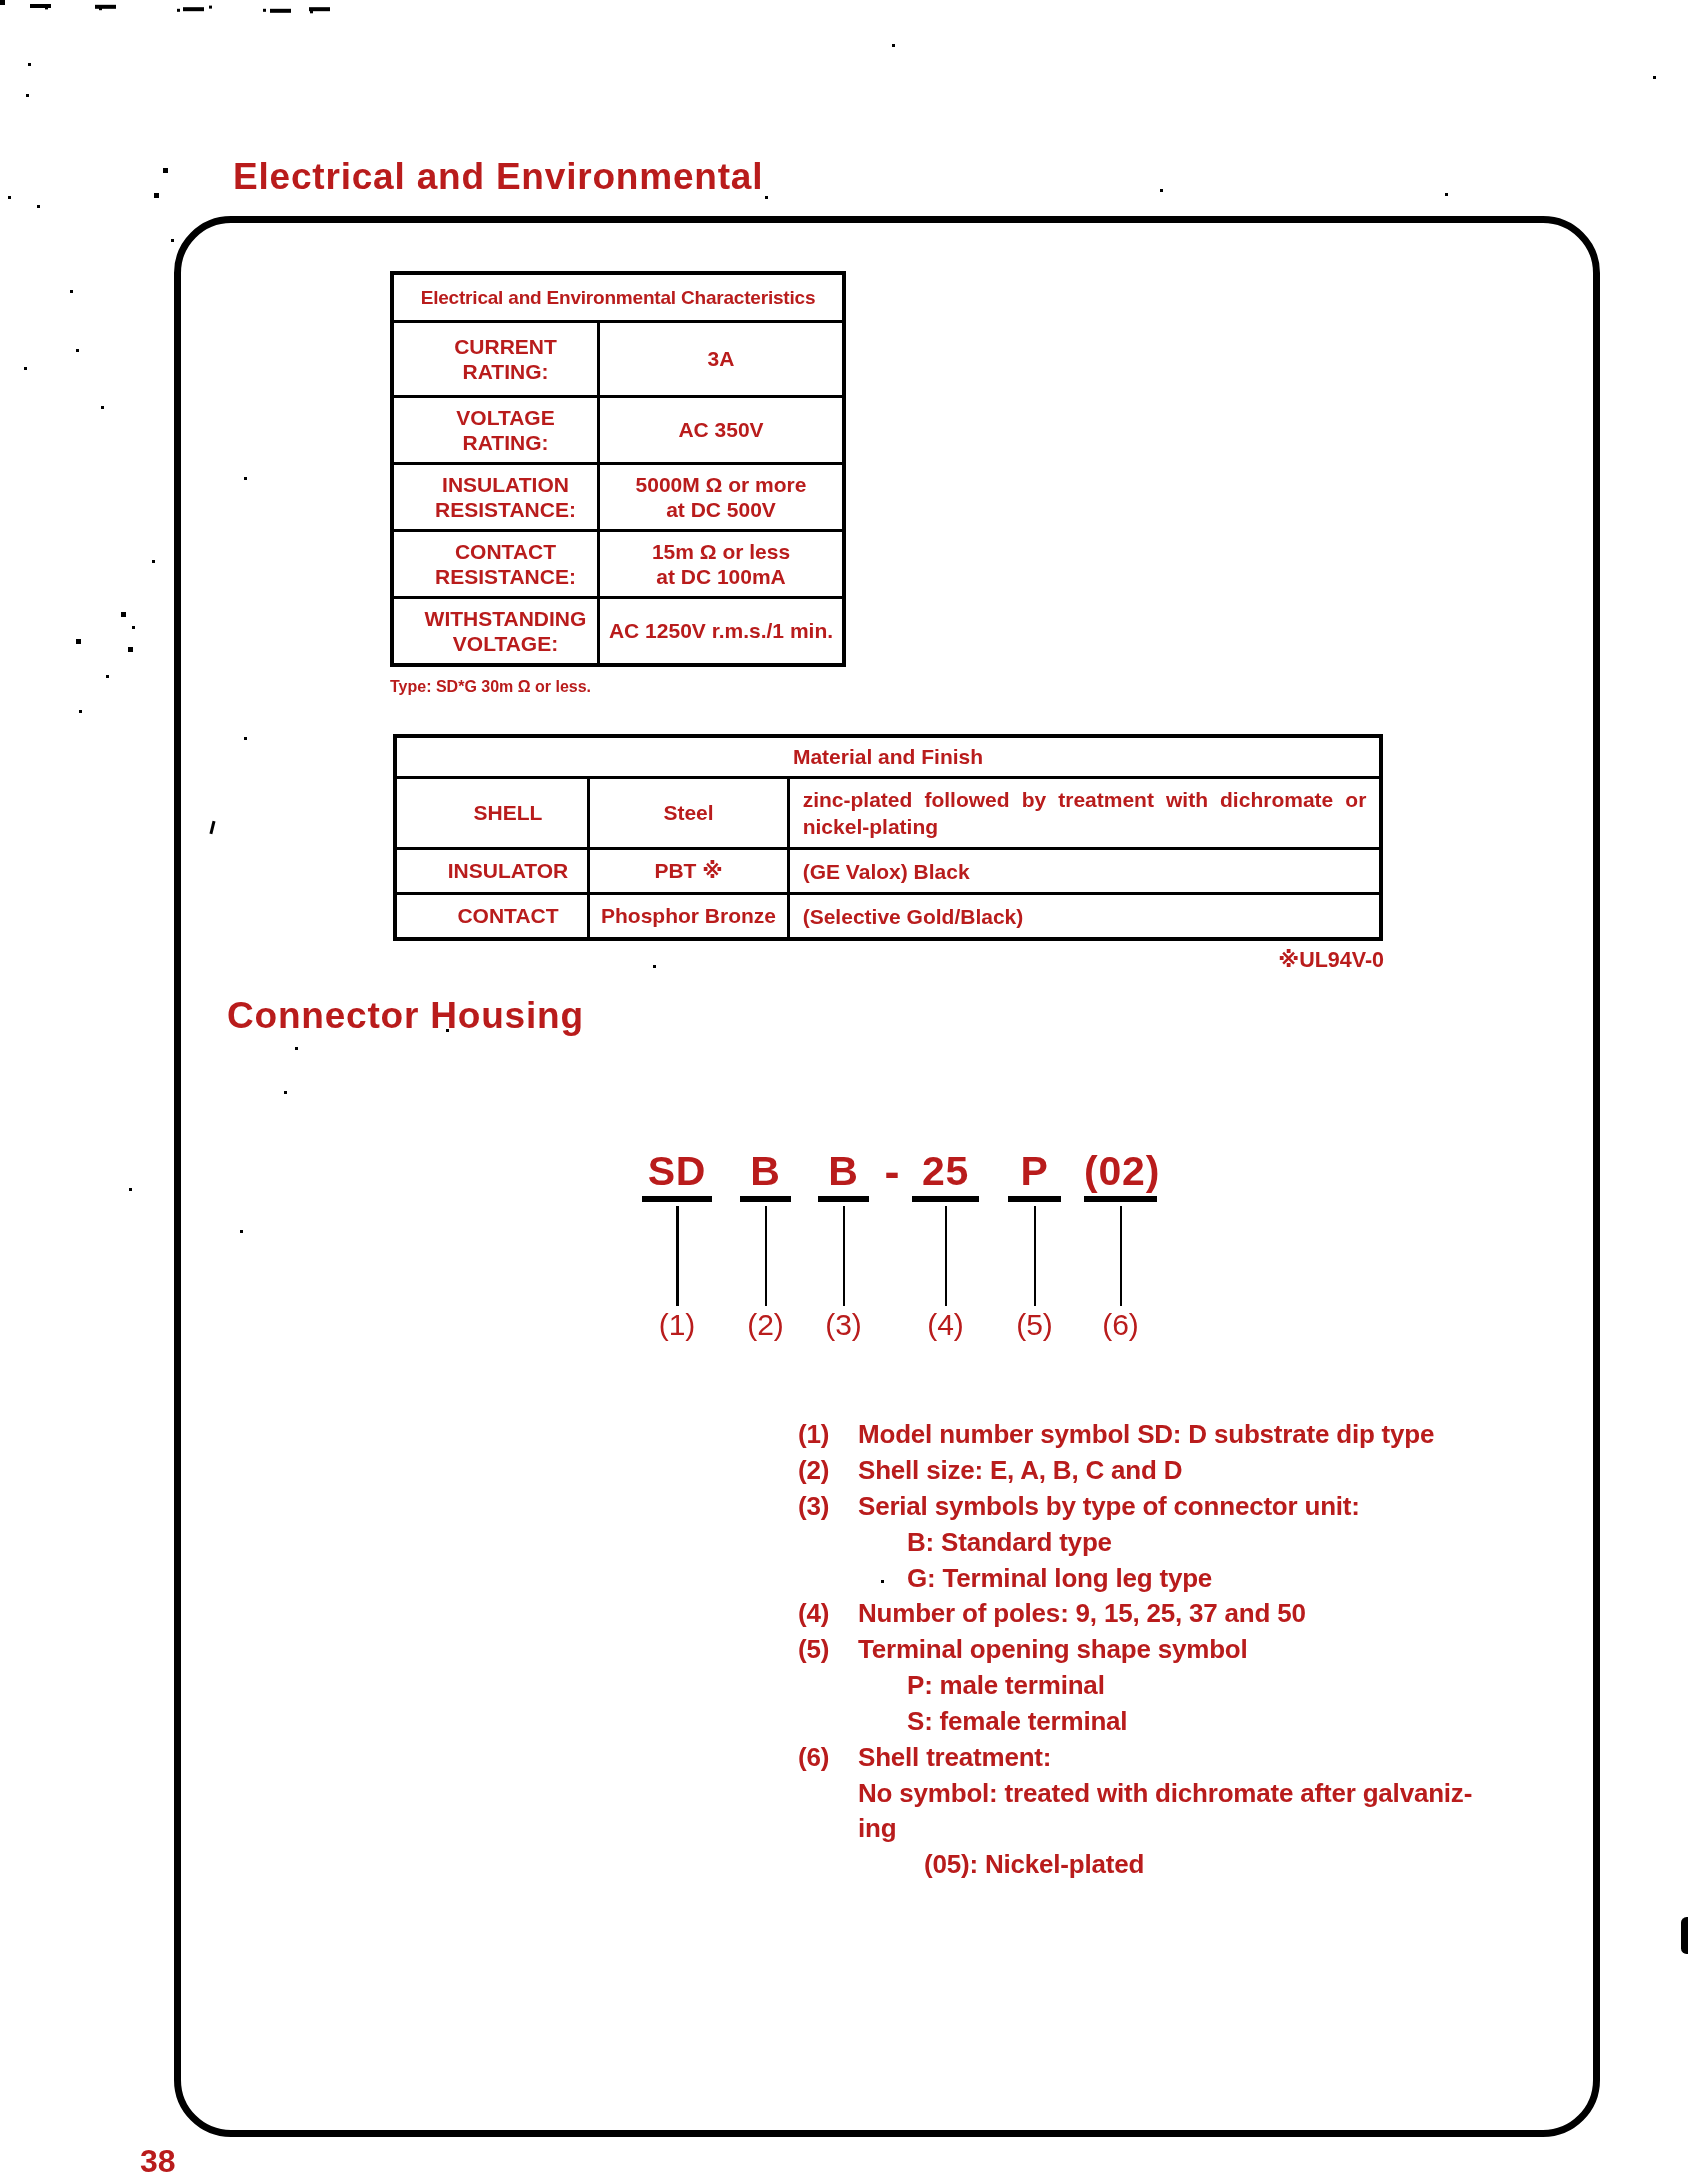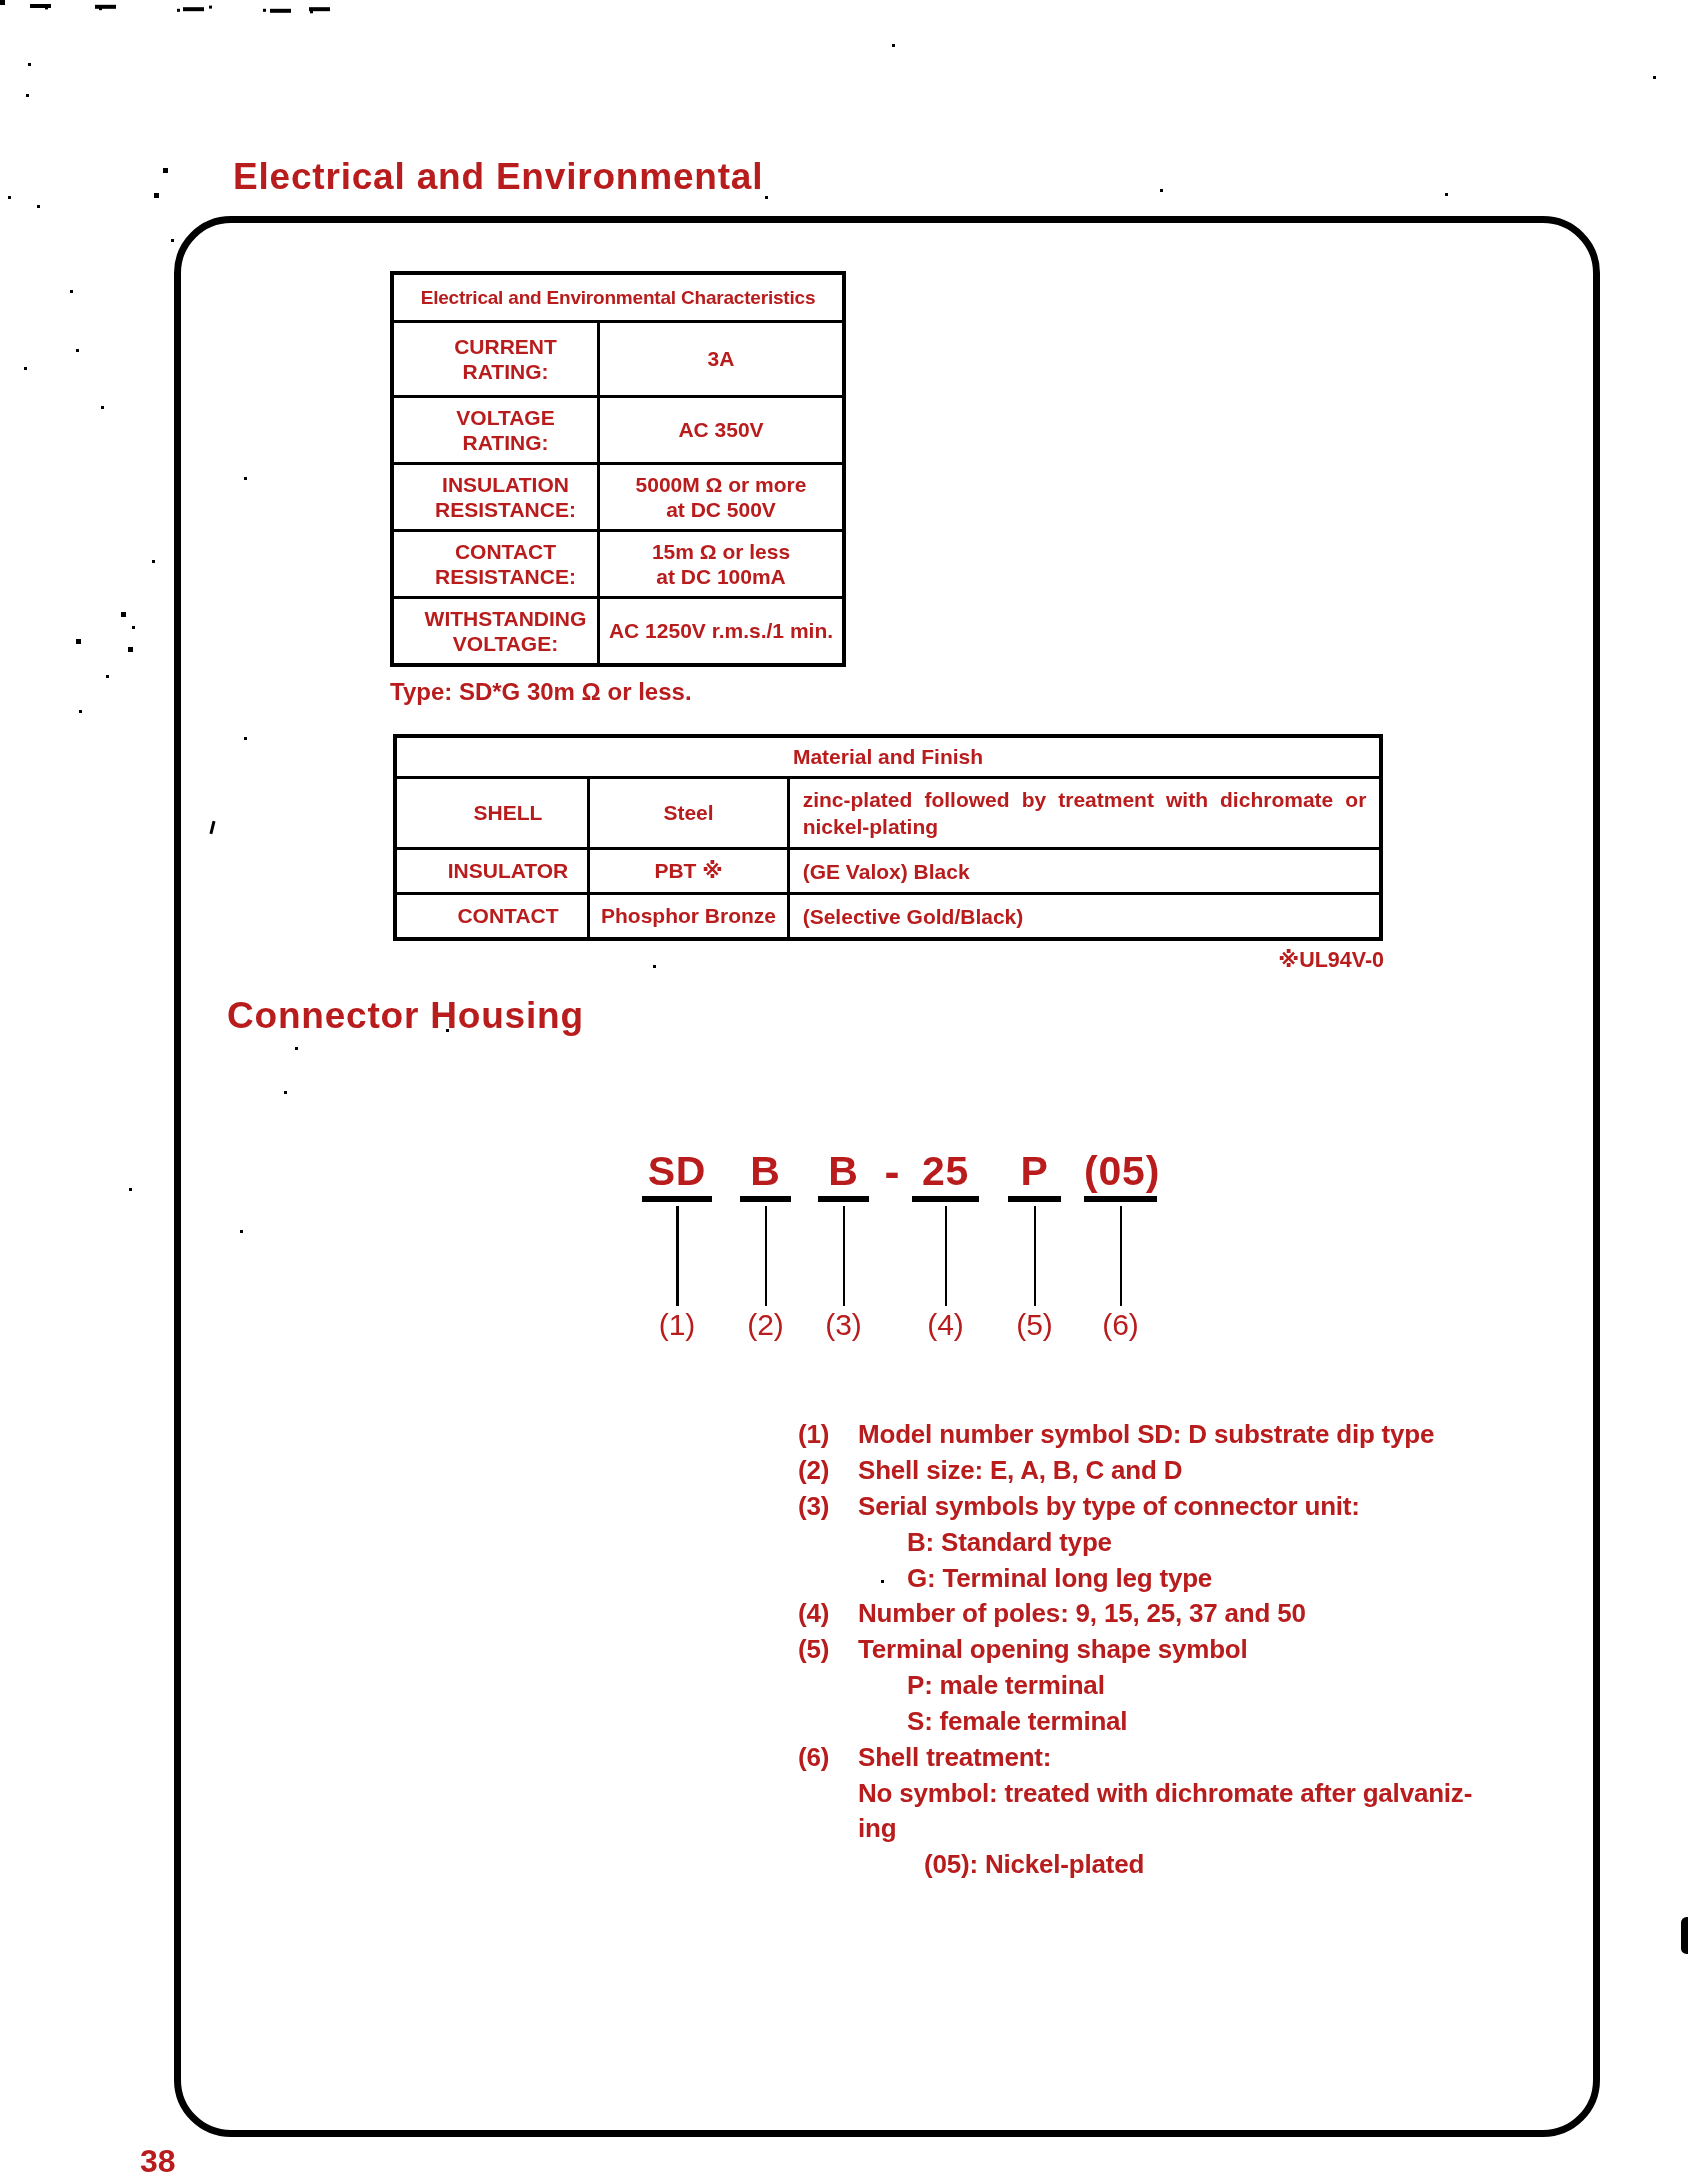--- a/index.html
+++ b/index.html
@@ -44,21 +44,21 @@
   
   .t1 { position:absolute; left:390px; top:271px; width:456px; border:4px solid #000; background:#fff; }
   .t1-header { height:48px; border-bottom:3.2px solid #000; display:flex; align-items:center; justify-content:center;
     font-size:19px; font-weight:700; letter-spacing:-0.2px; }
   .t1-row { display:flex; height:67px; border-top:3.2px solid #000;padding-left:20px; }
   .t1-row.first { height:72px; border-top:none; }
   .t1-cell-label { width:186px; border-right:3.2px solid #000; display:flex; flex-direction:column;
     align-items:center; justify-content:center; font-size:21px; font-weight:700; line-height:25.5px; text-align:center; }
   .t1-cell-value { flex:1; display:flex; flex-direction:column; align-items:center; justify-content:center;
     font-size:21px; font-weight:700; line-height:25.5px; text-align:center; }
-  .note1 { position:absolute; left:390px; top:678px; font-size:24px; font-weight:700; }
+  .note1 { position:absolute; left:390px; top:678px; font-size:16px; font-weight:700; }
 
   
   .t2 { position:absolute; left:393px; top:734px; width:990px; border:4px solid #000; background:#fff; }
   .t2-header { height:41px; border-bottom:3.2px solid #000; display:flex; align-items:center; justify-content:center;
     font-size:21px; font-weight:700; }
   .t2-row { display:flex; border-top:3.2px solid #000; }
   .t2-row.first { border-top:none; height:68px; }
   .t2-row.slim { height:45px; }
   .t2-c1 { width:193px; border-right:3.2px solid #000; display:flex; align-items:center; justify-content:center;
     font-size:21px; font-weight:700;padding-left:32px; }
@@ -217,21 +217,21 @@
     <div class="seg-vline"></div>
     <div class="seg-label">(4)</div>
   </div>
   <div class="seg" style="left:1008px;width:53px">
     <div class="seg-code">P</div>
     <div class="seg-underline"></div>
     <div class="seg-vline"></div>
     <div class="seg-label">(5)</div>
   </div>
   <div class="seg" style="left:1084px;width:73px">
-    <div class="seg-code">(05)</div>
+    <div class="seg-code">(02)</div>
     <div class="seg-underline"></div>
     <div class="seg-vline"></div>
     <div class="seg-label">(6)</div>
   </div>
 
   <div class="lg" style="top:1418px">
     <span class="lg-num">(1)</span>
     <span class="lg-text">Model number symbol SD: D substrate dip type</span>
   </div>
   <div class="lg" style="top:1454px">

